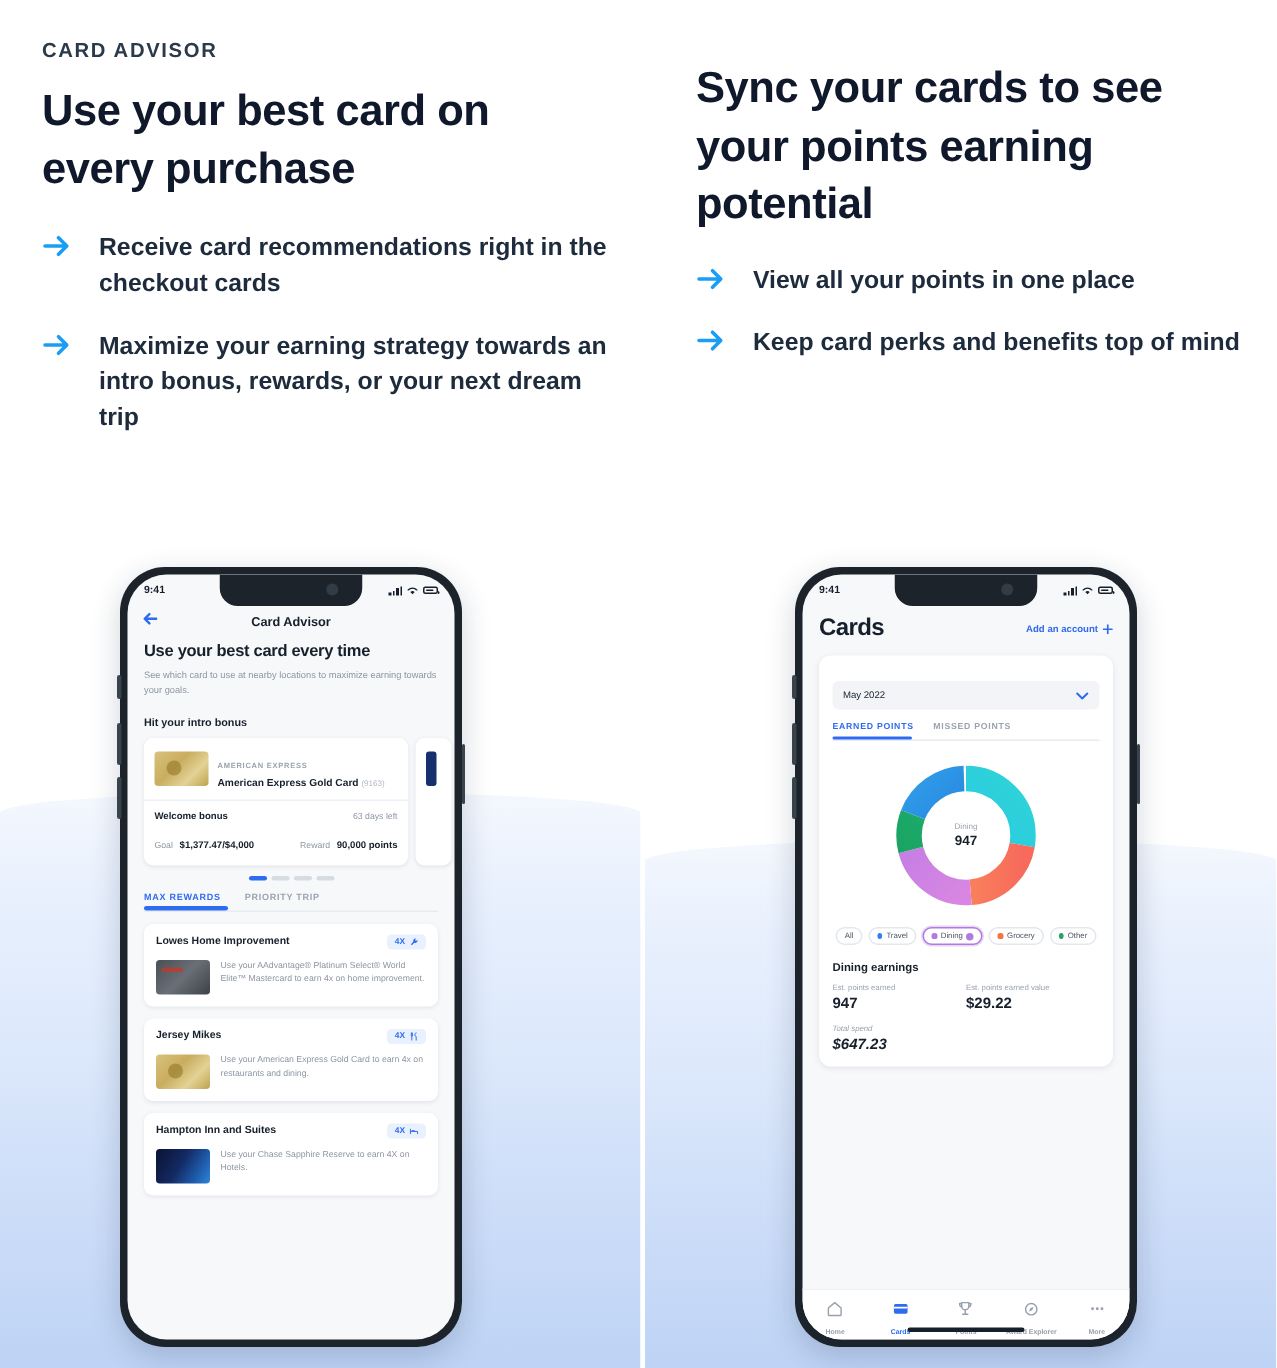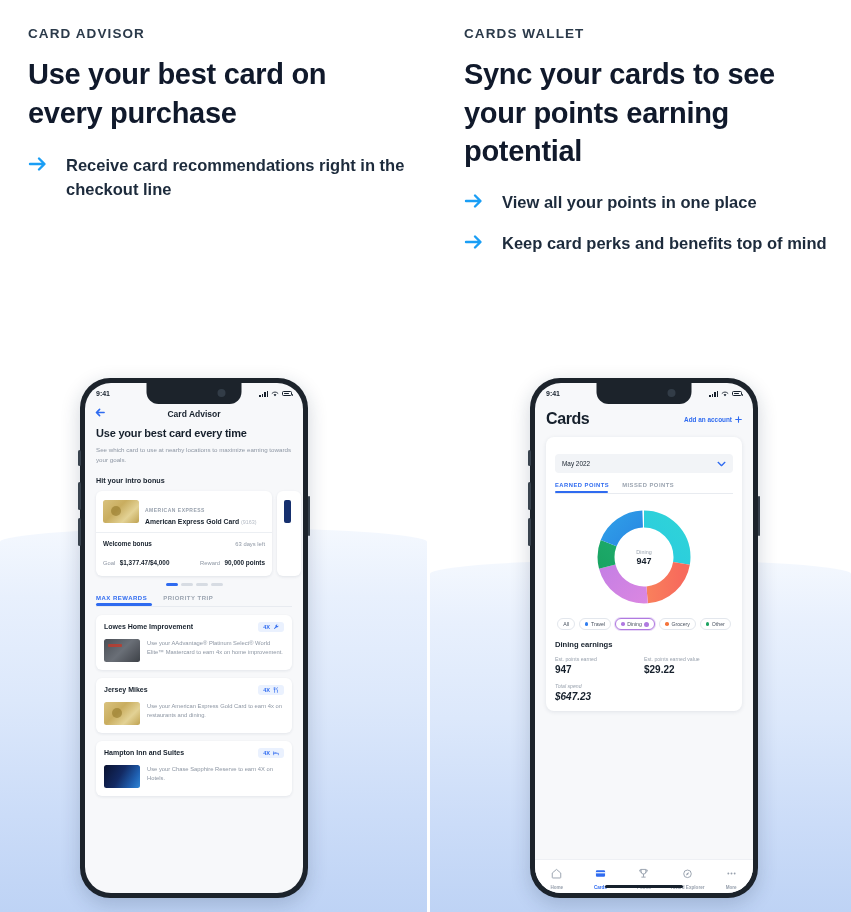--- a/index.html
+++ b/index.html
@@ -237,27 +237,34 @@
     <div class="col" id="col-left">
       <div class="eyebrow">CARD ADVISOR</div>
       <div class="headline">Use your best card on every purchase</div>
       <div class="bullets">
         <div class="bullet">
           <span class="bullet-arrow">
             <svg width="20" height="16" viewBox="0 0 20 16">
                 <path d="M2 8h14M11 2.5l5.5 5.5L11 13.5" fill="none" stroke="#1a9ef5" stroke-width="2.4" stroke-linecap="round" stroke-linejoin="round"></path>
               </svg>
           </span>
-          <span class="bullet-text">Receive card recommendations right in the checkout line</span>
+          <span class="bullet-text">Receive card recommendations right in the checkout cards</span>
+        </div>
+        <div class="bullet">
+          <span class="bullet-arrow">
+            <svg width="20" height="16" viewBox="0 0 20 16">
+                <path d="M2 8h14M11 2.5l5.5 5.5L11 13.5" fill="none" stroke="#1a9ef5" stroke-width="2.4" stroke-linecap="round" stroke-linejoin="round"></path>
+              </svg>
+          </span>
+          <span class="bullet-text">Maximize your earning strategy towards an intro bonus, rewards, or your next dream trip</span>
         </div>
       </div>
     </div>
 
     <div class="col" id="col-right">
-      <div class="eyebrow">CARDS WALLET</div>
       <div class="headline">Sync your cards to see your points earning potential</div>
       <div class="bullets">
         <div class="bullet">
           <span class="bullet-arrow">
             <svg width="20" height="16" viewBox="0 0 20 16">
                 <path d="M2 8h14M11 2.5l5.5 5.5L11 13.5" fill="none" stroke="#1a9ef5" stroke-width="2.4" stroke-linecap="round" stroke-linejoin="round"></path>
               </svg>
           </span>
           <span class="bullet-text">View all your points in one place</span>
         </div>

